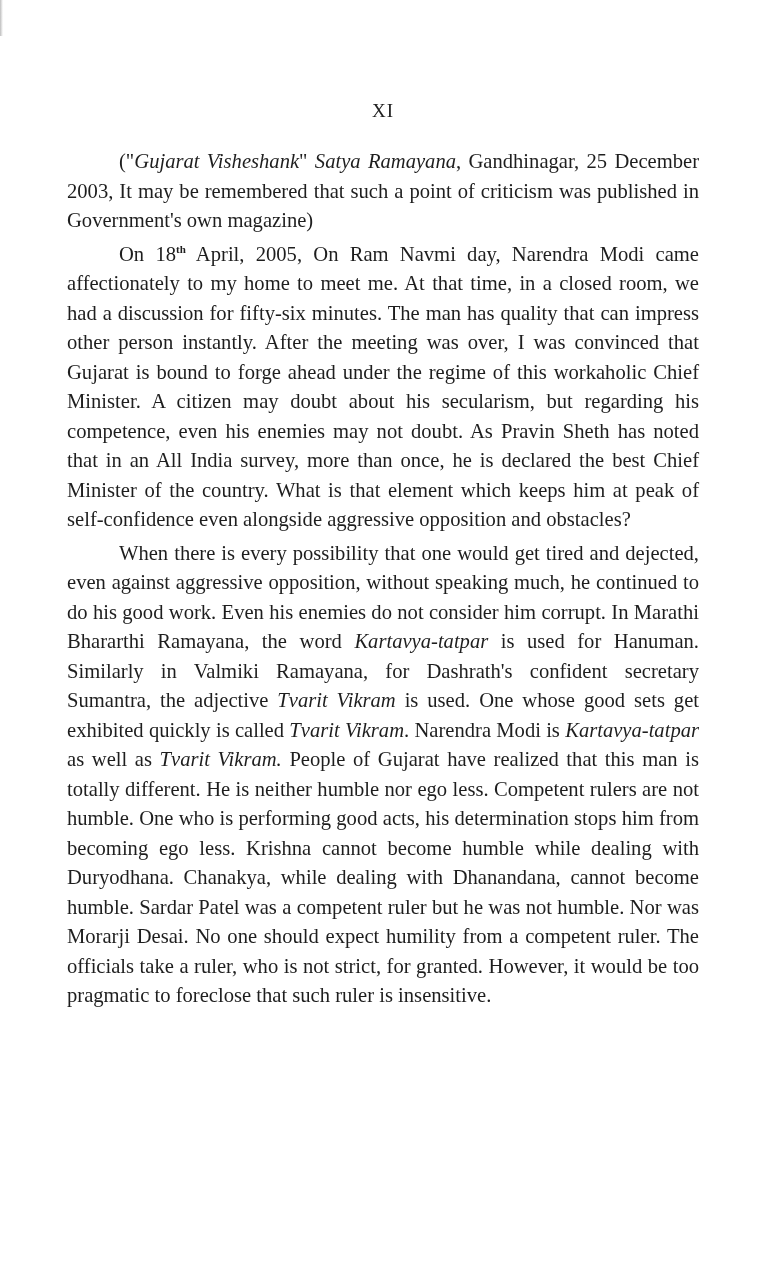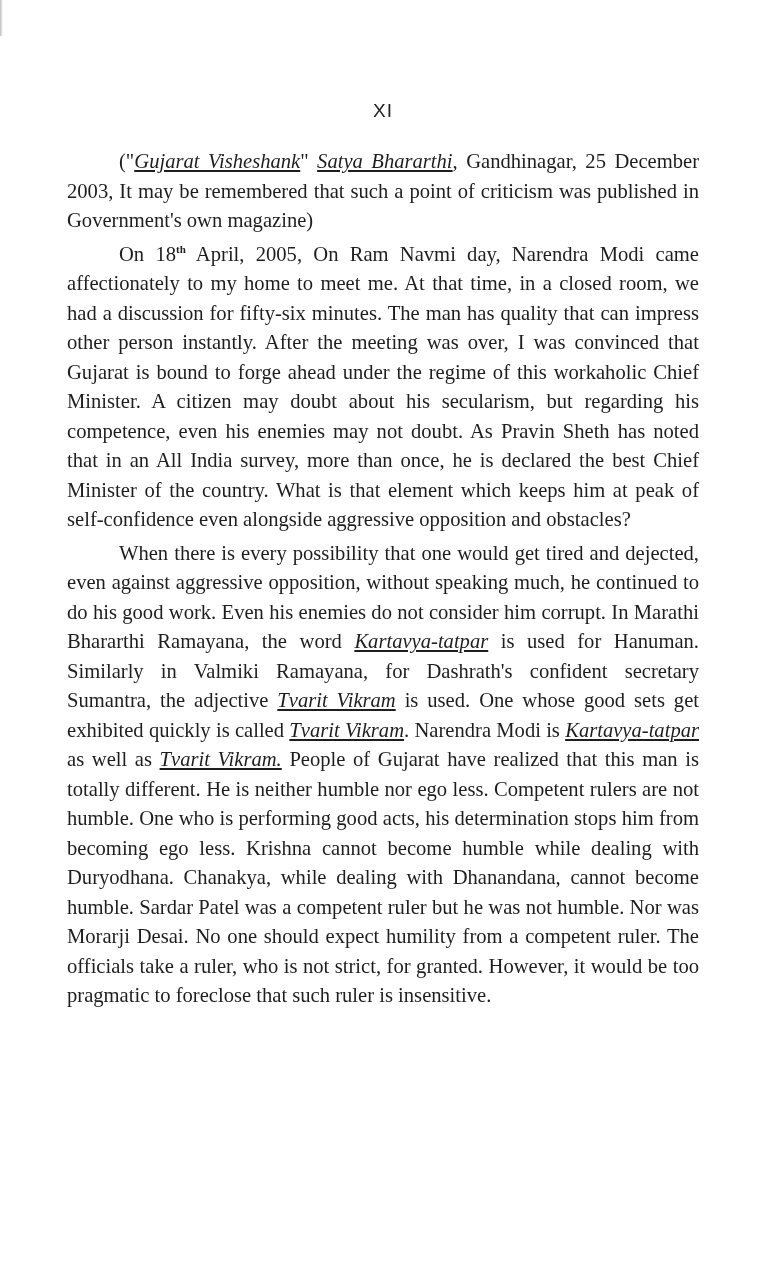--- a/index.html
+++ b/index.html
@@ -27,21 +27,21 @@
       left: 67px;
       top: 0;
       width: 632px;
     }
     .page-number {
       position: absolute;
       left: 0;
       width: 632px;
       top: 100px;
       text-align: center;
-      font-family: Liberation Sans, sans-serif;
+      font-family: Liberation Serif, serif;
       font-size: 19px;
       letter-spacing: 1px;
       color: #222;
     }
     .body-text {
       position: absolute;
       left: 0;
       top: 147px;
       width: 632px;
       font-family: "Liberation Serif", "DejaVu Serif", serif;
@@ -51,35 +51,34 @@
       color: #1e1e1e;
     }
     .para {
       margin: 0 0 4px 0;
       text-indent: 52px;
       text-align: justify;
       hyphens: none;
     }
     .para em {
       font-style: italic;
-      text-decoration: underline;
     }
     sup {
       font-size: 11px;
       line-height: 0;
       vertical-align: super;
       font-weight: bold;
     }
   </style>
 </head>
 <body>
 
 <div class="edge-mark"></div>
 
 <div class="page">
   <div class="page-number">XI</div>
 
   <div class="body-text">
-    <p class="para"><span>("</span><em>Gujarat Visheshank</em><span>" </span><em>Satya Bhararthi</em><span>, Gandhinagar, 25 December 2003, It may be remembered that such a point of criticism was published in Government's own magazine)</span></p>
+    <p class="para"><span>("</span><em>Gujarat Visheshank</em><span>" </span><em>Satya Ramayana</em><span>, Gandhinagar, 25 December 2003, It may be remembered that such a point of criticism was published in Government's own magazine)</span></p>
     <p class="para"><span>On 18</span><sup>th</sup><span> April, 2005, On Ram Navmi day, Narendra Modi came affectionately to my home to meet me. At that time, in a closed room, we had a discussion for fifty-six minutes. The man has quality that can impress other person instantly. After the meeting was over, I was convinced that Gujarat is bound to forge ahead under the regime of this workaholic Chief Minister. A citizen may doubt about his secularism, but regarding his competence, even his enemies may not doubt. As Pravin Sheth has noted that in an All India survey, more than once, he is declared the best Chief Minister of the country. What is that element which keeps him at peak of self-confidence even alongside aggressive opposition and obstacles?</span></p>
     <p class="para"><span>When there is every possibility that one would get tired and dejected, even against aggressive opposition, without speaking much, he continued to do his good work. Even his enemies do not consider him corrupt. In Marathi Bhararthi Ramayana,  the word </span><em>Kartavya-tatpar</em><span> is used for Hanuman. Similarly in Valmiki Ramayana, for Dashrath's confident secretary Sumantra, the adjective </span><em>Tvarit Vikram</em><span> is used. One whose good sets get exhibited quickly is called </span><em>Tvarit Vikram</em><span>. Narendra Modi is </span><em>Kartavya-tatpar</em><span> as well as </span><em>Tvarit Vikram.</em><span> People of Gujarat have realized that this man is totally different. He is neither humble nor ego less. Competent rulers are not humble. One who is performing good acts, his determination stops him from becoming ego less. Krishna cannot become humble while dealing with Duryodhana. Chanakya, while dealing with Dhanandana, cannot become humble. Sardar Patel was a competent ruler but he was not humble. Nor was Morarji Desai. No one should expect humility from a competent ruler. The officials take a ruler, who is not strict, for granted. However, it would be too pragmatic to foreclose that such ruler is insensitive.</span></p>
   </div>
 </div>
 
 </body></html>

